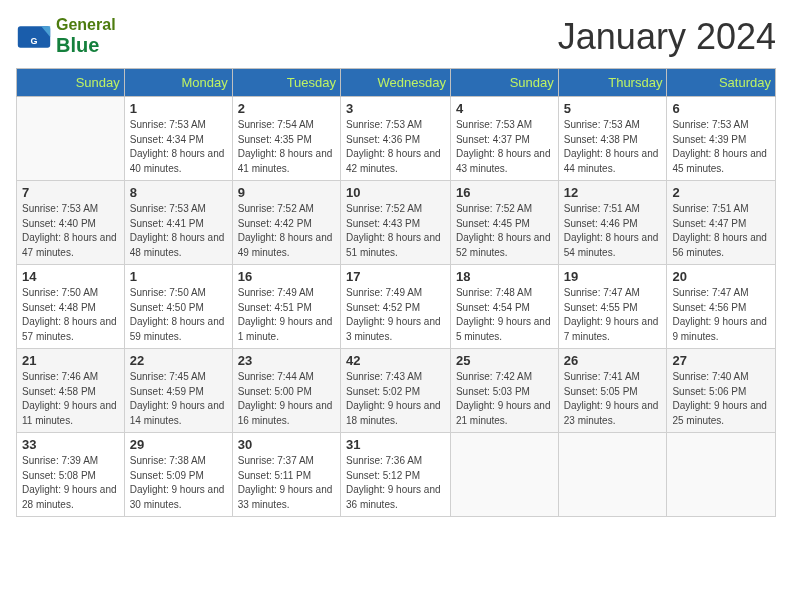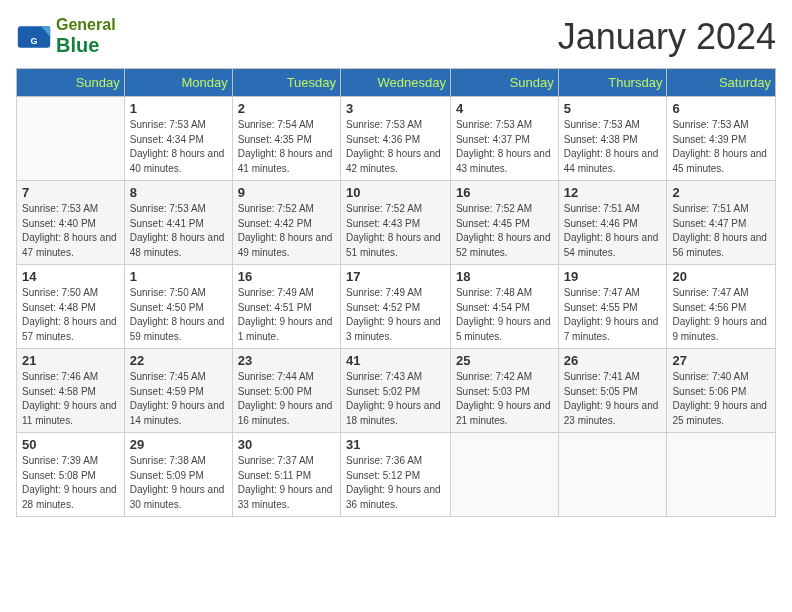--- a/index.html
+++ b/index.html
@@ -205,39 +205,39 @@
         </td>
         <td>
           <span class="day-num">22</span>
           <div class="cell-text">Sunrise: 7:45 AM<br>Sunset: 4:59 PM<br>Daylight: 9 hours and 14 minutes.</div>
         </td>
         <td>
           <span class="day-num">23</span>
           <div class="cell-text">Sunrise: 7:44 AM<br>Sunset: 5:00 PM<br>Daylight: 9 hours and 16 minutes.</div>
         </td>
         <td>
-          <span class="day-num">41</span>
+          <span class="day-num">42</span>
           <div class="cell-text">Sunrise: 7:43 AM<br>Sunset: 5:02 PM<br>Daylight: 9 hours and 18 minutes.</div>
         </td>
         <td>
           <span class="day-num">25</span>
           <div class="cell-text">Sunrise: 7:42 AM<br>Sunset: 5:03 PM<br>Daylight: 9 hours and 21 minutes.</div>
         </td>
         <td>
           <span class="day-num">26</span>
           <div class="cell-text">Sunrise: 7:41 AM<br>Sunset: 5:05 PM<br>Daylight: 9 hours and 23 minutes.</div>
         </td>
         <td>
           <span class="day-num">27</span>
           <div class="cell-text">Sunrise: 7:40 AM<br>Sunset: 5:06 PM<br>Daylight: 9 hours and 25 minutes.</div>
         </td>
       </tr>
       <tr>
         <td>
-          <span class="day-num">50</span>
+          <span class="day-num">33</span>
           <div class="cell-text">Sunrise: 7:39 AM<br>Sunset: 5:08 PM<br>Daylight: 9 hours and 28 minutes.</div>
         </td>
         <td>
           <span class="day-num">29</span>
           <div class="cell-text">Sunrise: 7:38 AM<br>Sunset: 5:09 PM<br>Daylight: 9 hours and 30 minutes.</div>
         </td>
         <td>
           <span class="day-num">30</span>
           <div class="cell-text">Sunrise: 7:37 AM<br>Sunset: 5:11 PM<br>Daylight: 9 hours and 33 minutes.</div>
         </td>

